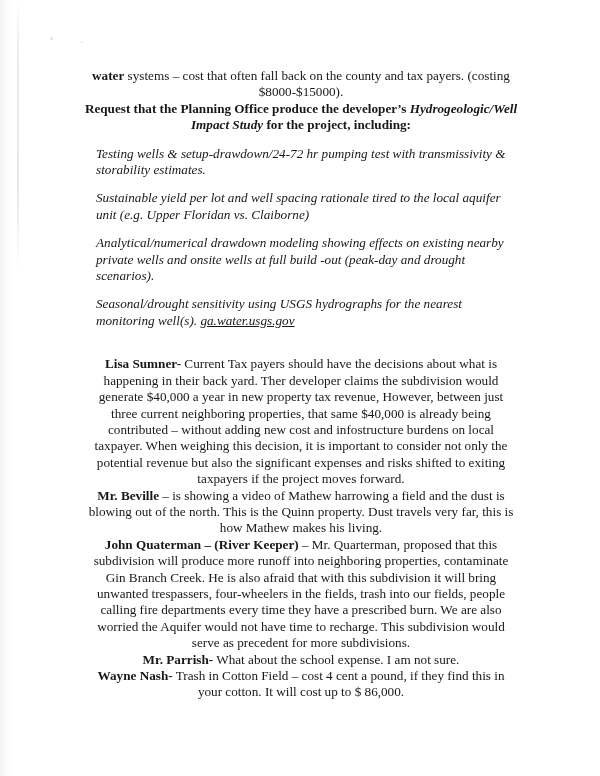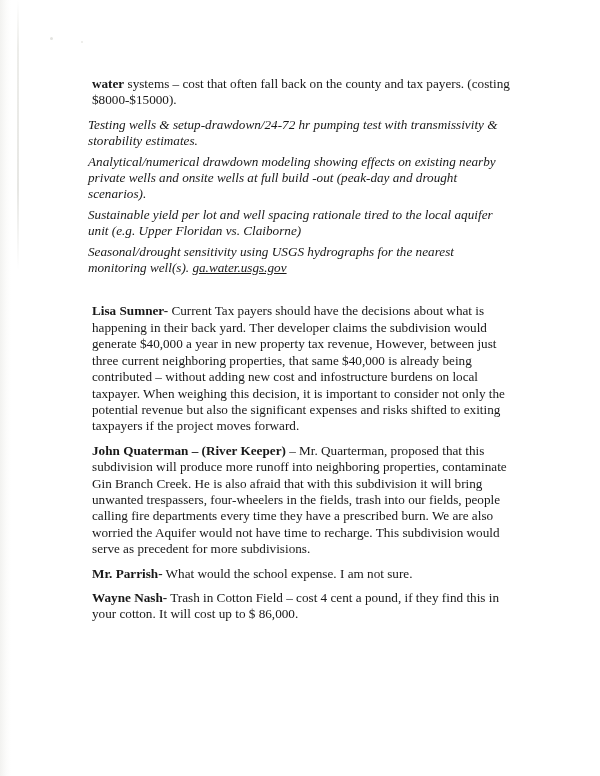--- a/index.html
+++ b/index.html
@@ -68,72 +68,74 @@
   .text-column {
     position: absolute;
     left: 84px;
     top: 68px;
     width: 434px;
   }
 
   .para {
     font-size: 13.2px;
     line-height: 16.4px;
-    text-align: left;
-    margin: 8px;
+    text-align: center;
+    margin: 0;
     text-rendering: optimizeLegibility;
   }
   .para + .para { margin-top: 0; }
 
   .b { font-weight: bold; }
   .bi { font-weight: bold; font-style: italic; }
   .u { text-decoration: underline; }
 
   .italic-block {
     font-style: italic;
     font-size: 13.2px;
     line-height: 16.4px;
-    margin: 4px;
+    margin: 12px;
   }
 
   .gap-md { height: 15px; }
 
   
   .text-column { filter: contrast(1.02); }
 </style>
 </head>
 <body>
 
 <div class="scan-edge-left"></div>
 <div class="scan-edge-left-line"></div>
 <div class="scan-speck-a"></div>
 <div class="scan-speck-b"></div>
 
 <div class="page">
   <div class="text-column">
 
     <p class="para"><span class="b">water</span><span> systems – cost that often fall back on the county and tax payers. (costing $8000-$15000).</span></p>
 
+    <p class="para"><span class="b">Request that the Planning Office produce the developer’s </span><span class="bi">Hydrogeologic/Well Impact Study</span><span class="b"> for the project, including:</span></p>
 
     <p class="italic-block">Testing wells &amp; setup-drawdown/24-72 hr pumping test with transmissivity &amp; storability estimates.</p>
 
+    <p class="italic-block">Sustainable yield per lot and well spacing rationale tired to the local aquifer unit (e.g. Upper Floridan vs. Claiborne)</p>
+
     <p class="italic-block">Analytical/numerical drawdown modeling showing effects on existing nearby private wells and onsite wells at full build -out (peak-day and drought scenarios).</p>
-
-    <p class="italic-block">Sustainable yield per lot and well spacing rationale tired to the local aquifer unit (e.g. Upper Floridan vs. Claiborne)</p>
 
     <p class="italic-block"><span>Seasonal/drought sensitivity using USGS hydrographs for the nearest monitoring well(s). </span><span class="u">ga.water.usgs.gov</span></p>
 
 
 
     <div class="gap-md"></div>
 
     <p class="para"><span class="b">Lisa Sumner-</span><span> Current Tax payers should have the decisions about what is happening in their back yard. Ther developer claims the subdivision would generate $40,000 a year in new property tax revenue, However, between just three current neighboring properties, that same $40,000 is already being contributed – without adding new cost and infostructure burdens on local taxpayer. When weighing this decision, it is important to consider not only the potential revenue but also the significant expenses and risks shifted to exiting taxpayers if the project moves forward.</span></p>
 
+    <p class="para"><span class="b">Mr. Beville</span><span> – is showing a video of Mathew harrowing a field and the dust is blowing out of the north. This is the Quinn property. Dust travels very far, this is how Mathew makes his living.</span></p>
 
     <p class="para"><span class="b">John Quaterman – (River Keeper)</span><span> – Mr. Quarterman, proposed that this subdivision will produce more runoff into neighboring properties, contaminate Gin Branch Creek.  He is also afraid that with this subdivision it will bring unwanted trespassers, four-wheelers in the fields, trash into our fields, people calling fire departments every time they have a prescribed burn. We are also worried the Aquifer would not have time to recharge. This subdivision would serve as precedent for more subdivisions.</span></p>
 
-    <p class="para"><span class="b">Mr. Parrish-</span><span> What would the school expense. I am not sure.</span></p>
+    <p class="para"><span class="b">Mr. Parrish-</span><span> What about the school expense. I am not sure.</span></p>
 
 
     <p class="para"><span class="b">Wayne Nash-</span><span> Trash in Cotton Field – cost 4 cent a pound, if they find this in your cotton. It will cost up to $ 86,000.</span></p>
 
   </div>
 </div>
 
 </body></html>

